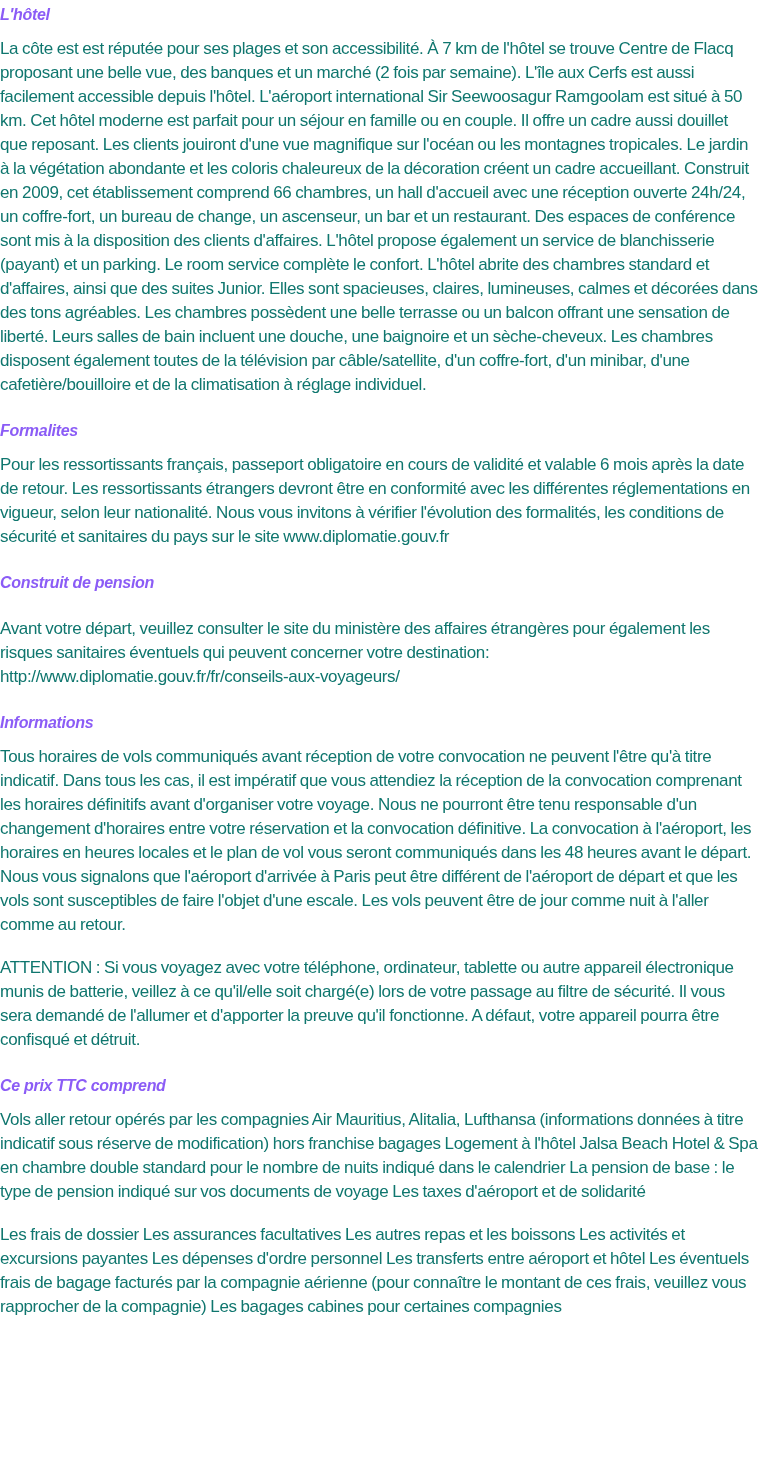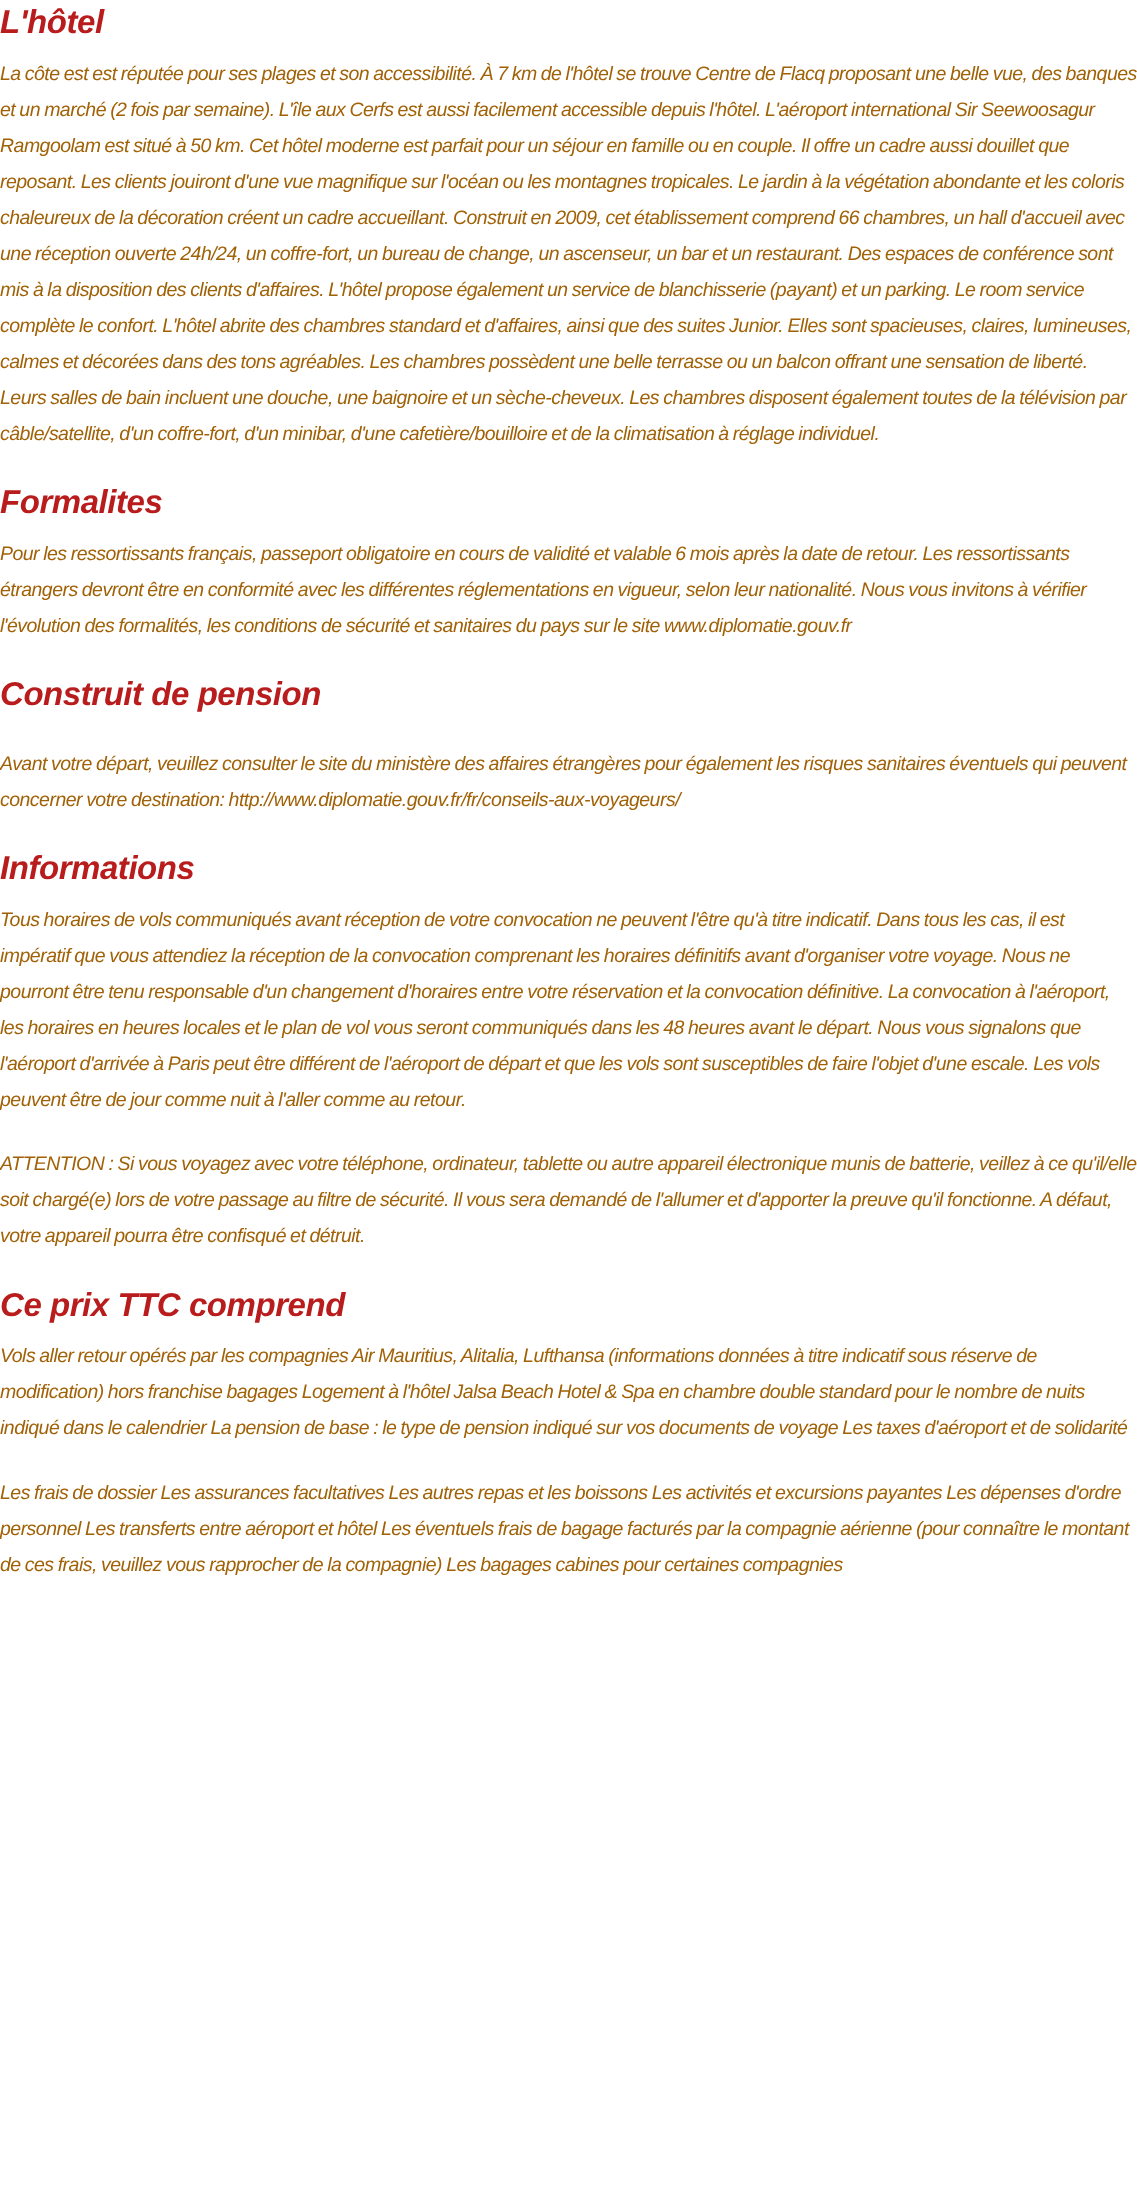--- a/index.html
+++ b/index.html
@@ -6,33 +6,32 @@
   body {
     width: 758px;
     height: 1471px;
     overflow: hidden;
     font-family: "Liberation Sans", "DejaVu Sans", sans-serif;
   }
   .doc { padding: 0; width: 758px; }
   .section { margin: 0 0 19px 0; }
   .section h2 {
     margin: 0;
-    font-size: 22px;
+    font-size: 16px;
     line-height: 30px;
     font-style: italic;
     font-weight: bold;
-    color: #b91c1c;
+    color: #8b5cf6;
     letter-spacing: -0.3px;
   }
   .section p {
     margin: 7px 0 0 0;
-    font-size: 13px;
+    font-size: 17px;
     line-height: 24px;
-    font-style: italic;
-    color: #a16207;
+    color: #0f766e;
     letter-spacing: -0.35px;
     word-spacing: -0.5px;
   }
   .section.first h2 { margin-top: 0; }
 </style>
 </head>
 <body>
 
 <div class="doc">
   <div class="section first">

